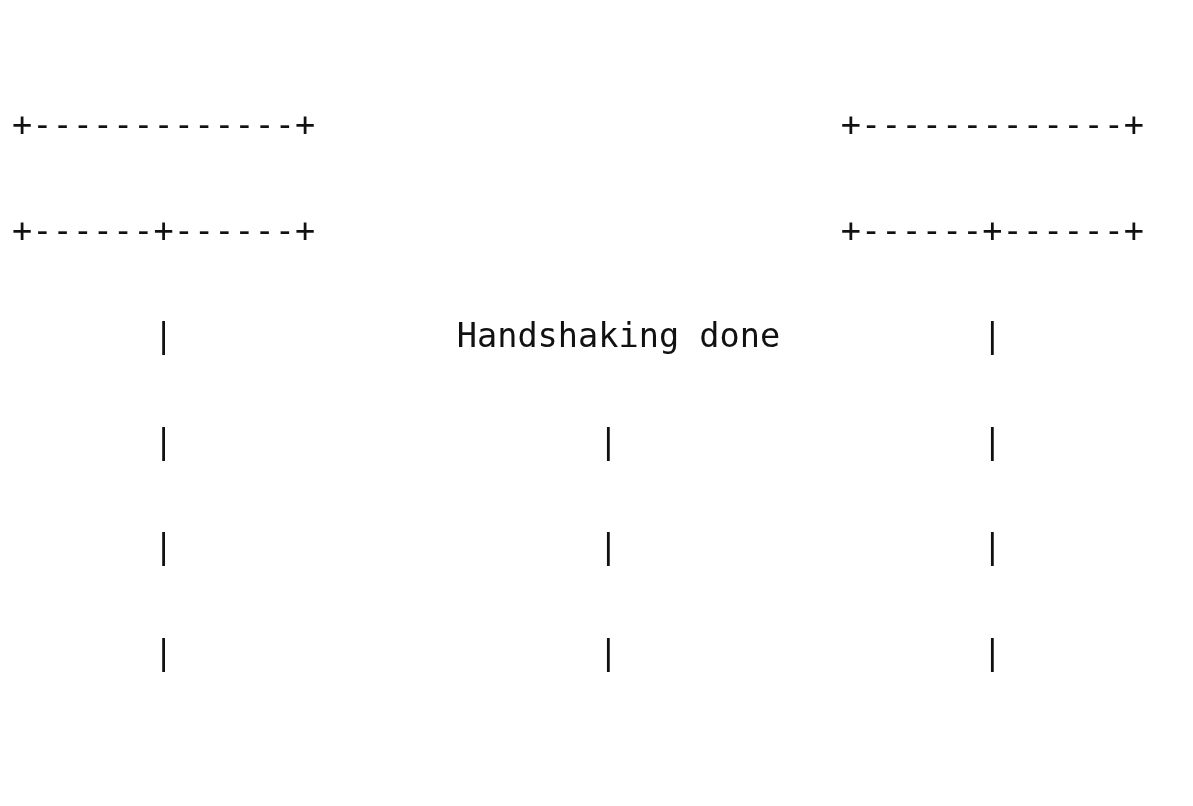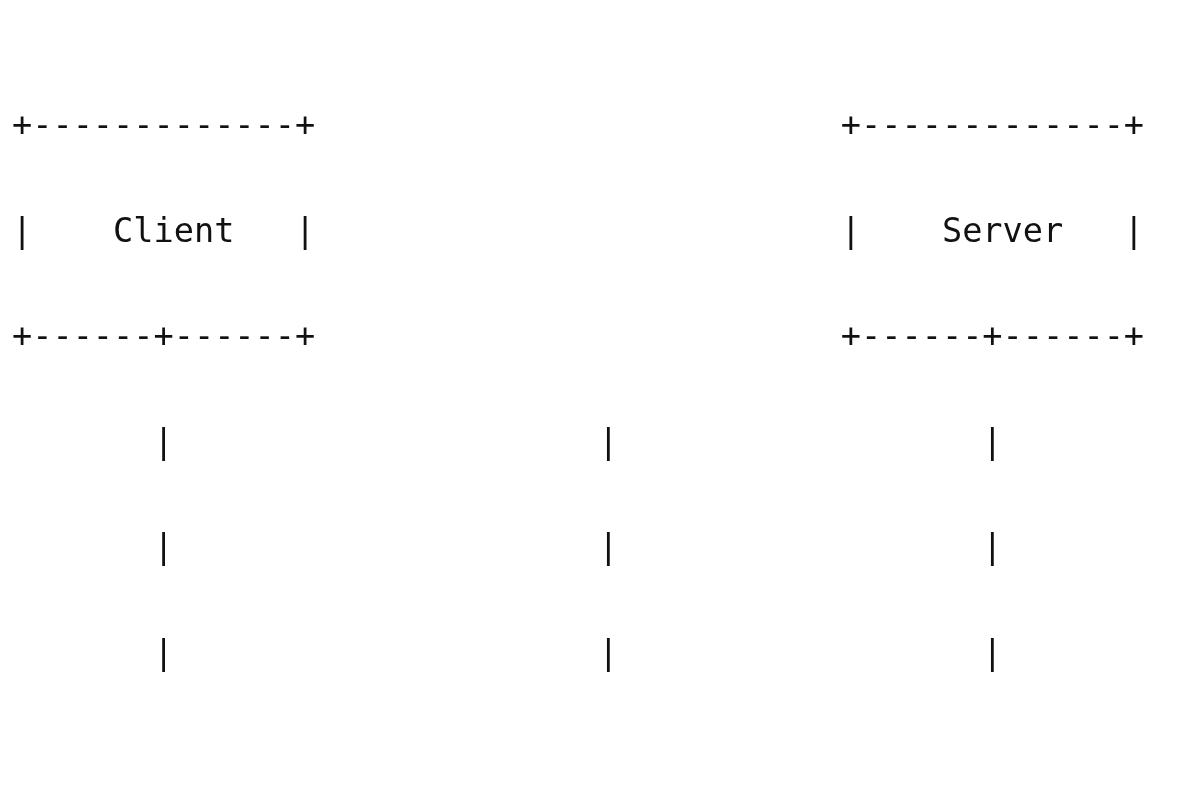--- a/index.html
+++ b/index.html
@@ -32,22 +32,22 @@
     white-space: pre;
     height: 35.15px;
   }
 </style>
 </head>
 <body style="color: rgb(17, 17, 17); background: rgb(255, 255, 255);">
 
 <div id="ascii-diagram">
 
   <span class="art-line">+-------------+                          +-------------+</span>
-  <span class="art-line">|    Client   |                          |    Server   |</span>
   <span class="art-line">+------+------+                          +------+------+</span>
+  <span class="art-line">       |              Handshaking done          |</span>
   <span class="art-line">       |                     |                  |</span>
   <span class="art-line">       |                     |                  |</span>
   <span class="art-line">       |                     |                  |</span>
   
   
   
   
   
   
   

